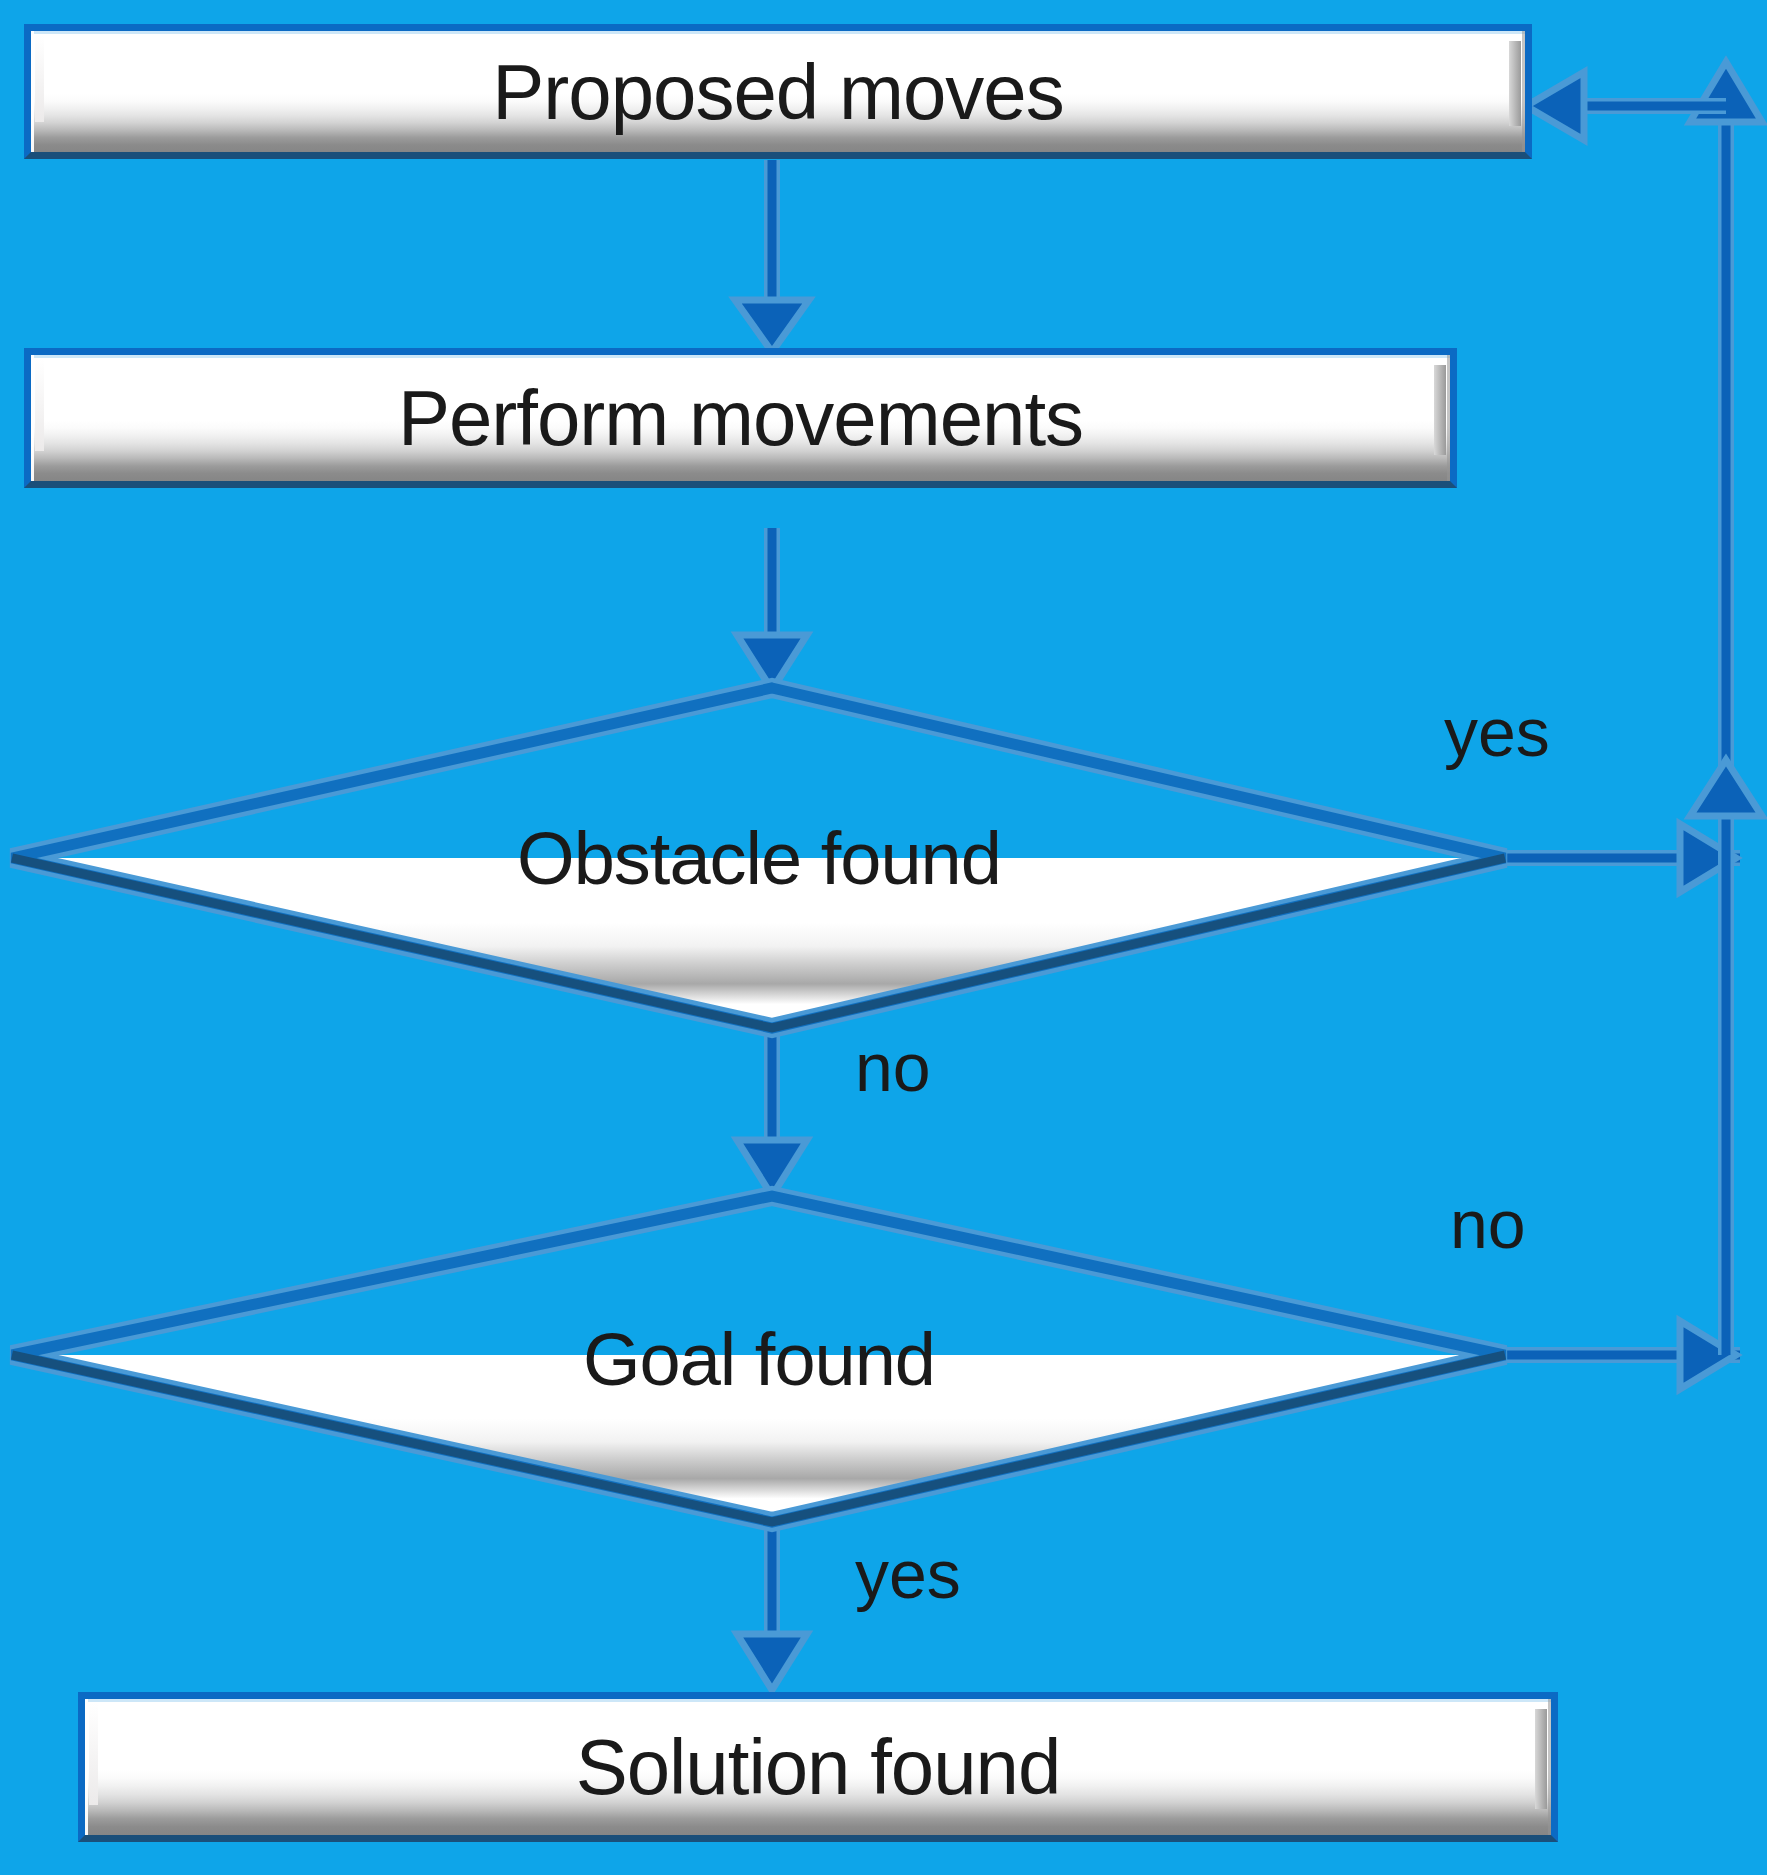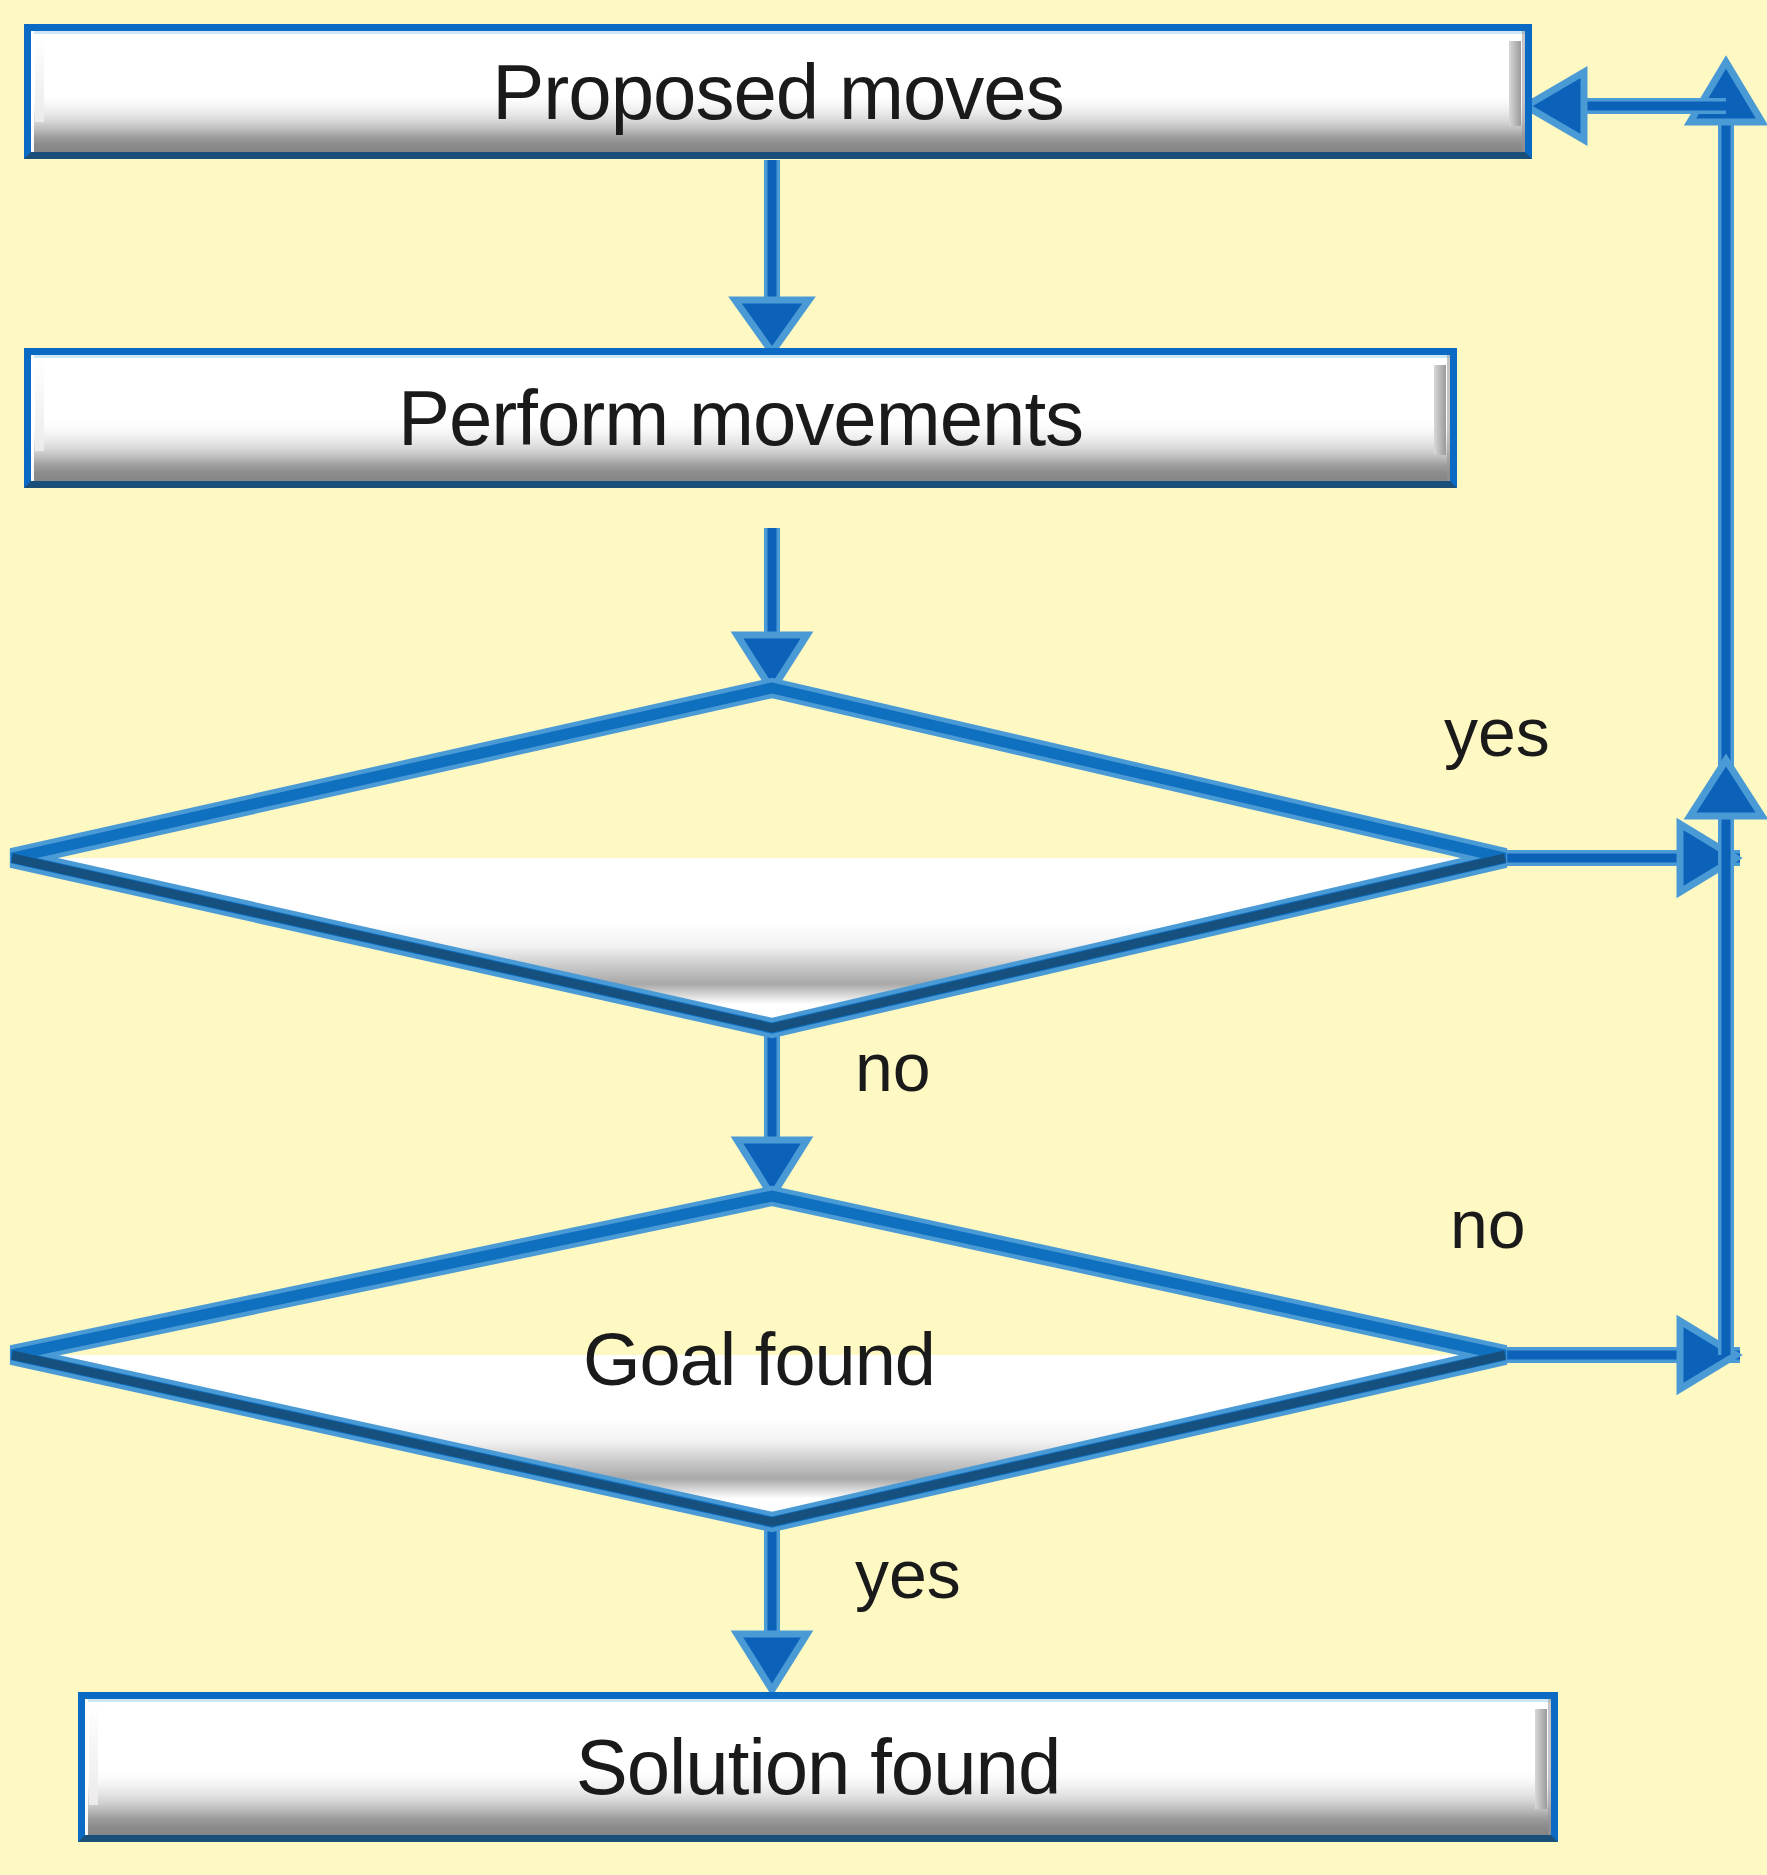--- a/index.html
+++ b/index.html
@@ -1,21 +1,21 @@
 <!DOCTYPE html>
 <html><head>
 <meta charset="utf-8">
 <style>
   html,body{margin:0;padding:0;background:#ffffff;}
   body{
     font-family:"Liberation Sans", sans-serif;
     width:1767px;height:1875px;
     -webkit-font-smoothing:antialiased;
   }
-  #canvas{position:relative;width:1767px;height:1875px;overflow:hidden;background:#fef9c3;}
+  #canvas{position:relative;width:1767px;height:1875px;overflow:hidden;background:#0ea5e9;}
 
   
   #wires{position:absolute;left:0;top:0;width:1767px;height:1875px;}
 
   
   .proc{
     position:absolute;
     box-sizing:border-box;
     border:7px solid #0b6ac4;
     border-bottom-color:#1a4f7a;
@@ -199,20 +199,23 @@
   <div class="proc" style="left:24px;top:348px;width:1433px;height:140px;">
     <div class="bevel"></div>
     <div class="lbl">Perform movements</div>
   </div>
 
   <div class="proc" style="left:78px;top:1692px;width:1480px;height:150px;">
     <div class="bevel"></div>
     <div class="lbl">Solution found</div>
   </div>
 
+  <div class="dec" style="left:12px;top:688px;width:1494px;height:342px;">
+    <div class="lbl">Obstacle found</div>
+  </div>
 
   <div class="dec" style="left:12px;top:1196px;width:1494px;height:328px;">
     <div class="lbl">Goal found</div>
   </div>
 
   <div class="elbl" style="left:1444px;top:698px;">yes</div>
 
   <div class="elbl" style="left:855px;top:1033px;">no</div>
 
   <div class="elbl" style="left:1450px;top:1190px;">no</div>

